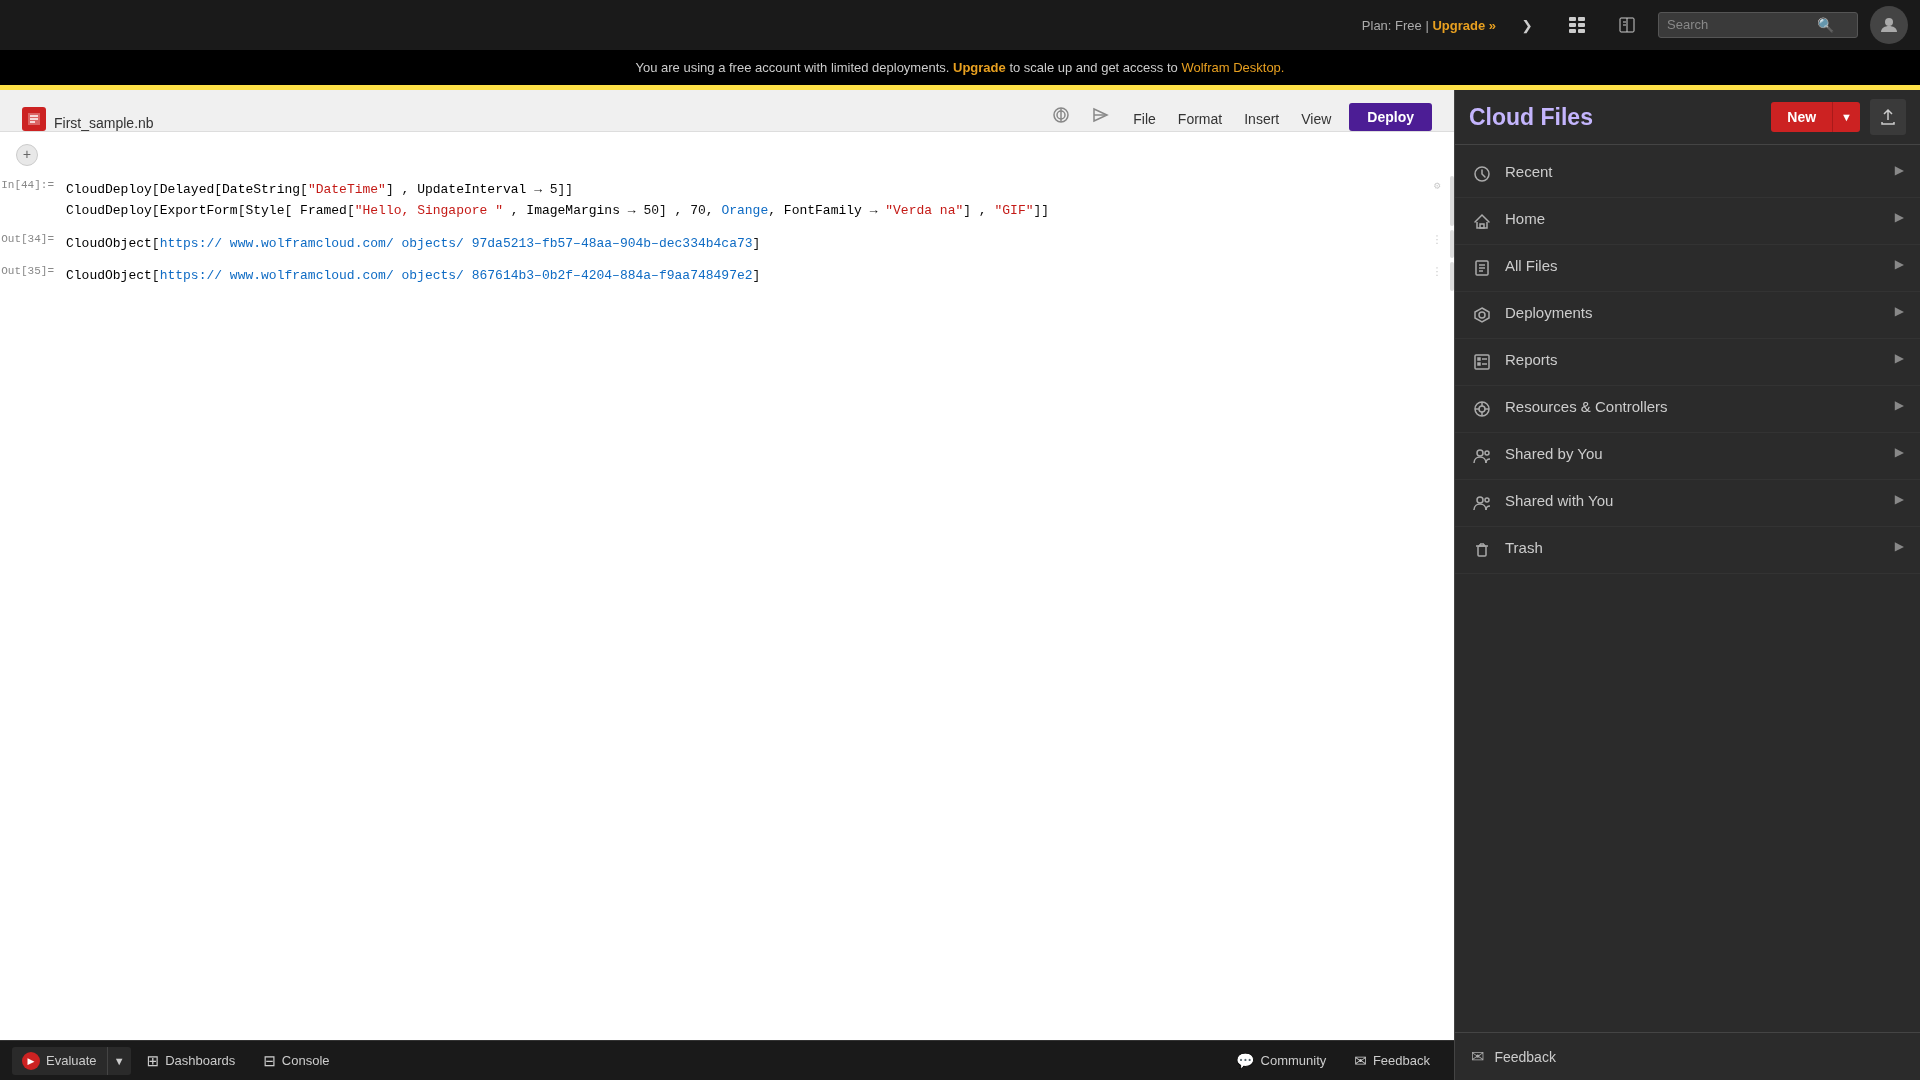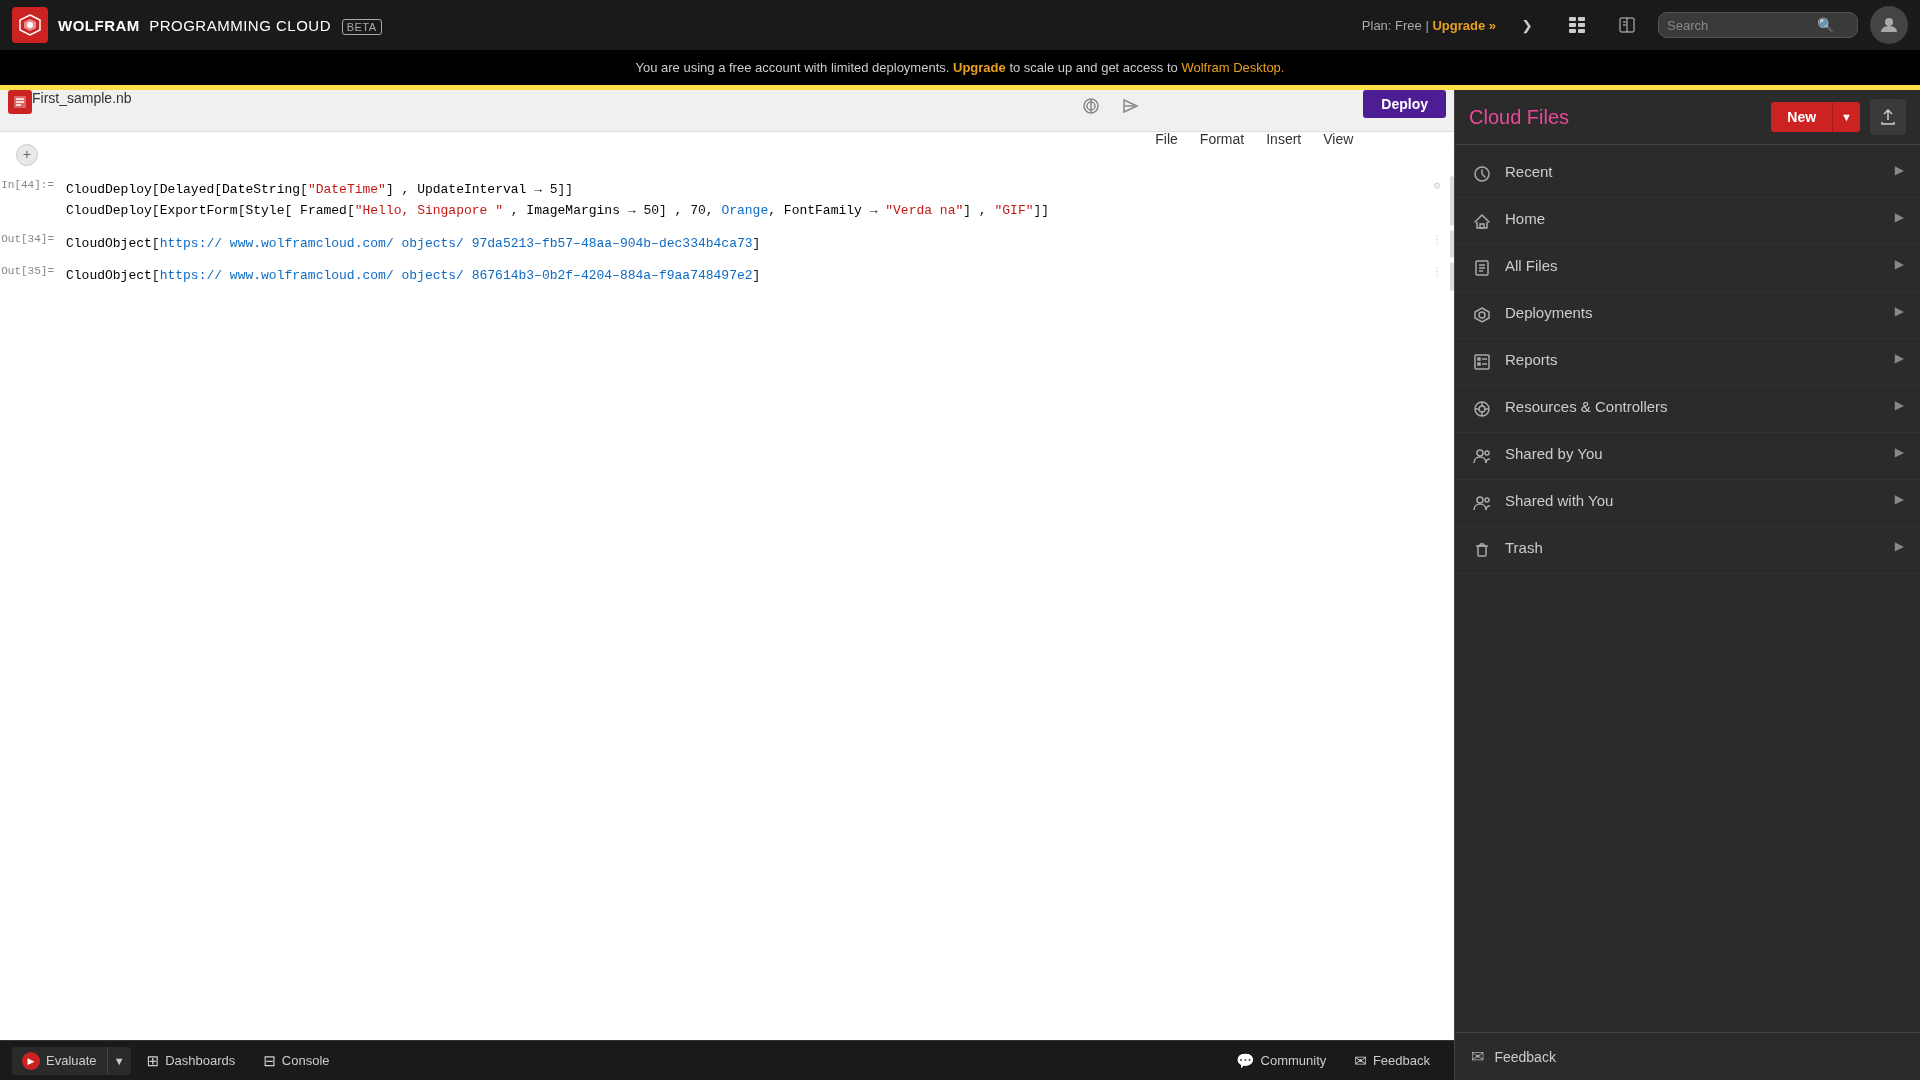--- a/index.html
+++ b/index.html
@@ -63,24 +63,24 @@
       align-items: center;
       justify-content: center;
       color: #ccc;
       border: none;
       background: transparent;
       cursor: pointer;
       border-radius: 3px;
     }
     .search-box {
       display: flex;
-      align-items: center;
+      align-items: flex-start;
       background: #3a3a3a;
       border: 1px solid #555;
-      border-radius: 9px;
+      border-radius: 3px;
       padding: 4px 8px;
       width: 200px;
     }
     .search-box input {
       background: transparent;
       border: none;
       color: #ccc;
       font-size: 13px;
       outline: none;
       width: 150px;
@@ -125,23 +125,24 @@
       display: flex;
       flex-direction: column;
       background: #fff;
     }
 
     
     .notebook-toolbar {
       background: #f0f0f0;
       border-bottom: 1px solid #ddd;
       display: flex;
-      align-items: flex-start;
-      padding: 0 8px;
+      align-items: flex-end;
+      padding: 0 22px;
       height: 42px;
+      gap: 8px;
       flex-shrink: 0;
     }
     .nb-icon {
       width: 24px;
       height: 24px;
       background: #cc2222;
       display: flex;
       align-items: center;
       justify-content: center;
       border-radius: 3px;
@@ -343,23 +344,23 @@
     }
     .sidebar-header {
       display: flex;
       align-items: center;
       padding: 0 14px;
       height: 55px;
       border-bottom: 1px solid #444;
       gap: 10px;
     }
     .sidebar-title {
-      color: #ec4899;
-      font-size: 20px;
-      font-weight: 400;
+      color: #c4b5fd;
+      font-size: 23px;
+      font-weight: 700;
       flex: 1;
     }
     .sidebar-new-btn {
       background: #cc2222;
       color: #fff;
       border: none;
       padding: 7px 16px;
       border-radius: 3px 0 0 3px;
       font-size: 14px;
       font-weight: 600;
@@ -432,34 +433,20 @@
     .feedback-label {
       color: #ccc;
       font-size: 14px;
       cursor: pointer;
     }
   </style>
 </head>
 <body>
 
 <div class="top-header">
-  <div class="logo-area">
-    <div class="logo-icon">
-      <svg viewBox="0 0 24 24" fill="white">
-        <polygon points="12,2 22,7 22,17 12,22 2,17 2,7" fill="none" stroke="white" stroke-width="1.5"></polygon>
-        <polygon points="12,6 18,9 18,15 12,18 6,15 6,9" fill="white" opacity="0.5"></polygon>
-        <circle cx="12" cy="12" r="3" fill="white"></circle>
-      </svg>
-    </div>
-    <span class="app-title">
-      <span class="wolfram">WOLFRAM</span>
-      &nbsp;<span>PROGRAMMING CLOUD</span>
-      <span class="beta">BETA</span>
-    </span>
-  </div>
   <div class="header-spacer"></div>
   <span class="plan-info">
     <span>Plan: Free |</span>
     <a href="#">Upgrade »</a>
   </span>
   <button class="header-icon-btn">❯</button>
   <button class="header-icon-btn">
     <svg width="18" height="18" viewBox="0 0 18 18" fill="currentColor">
       <rect x="1" y="1" width="7" height="4" rx="1"></rect>
       <rect x="10" y="1" width="7" height="4" rx="1"></rect>

